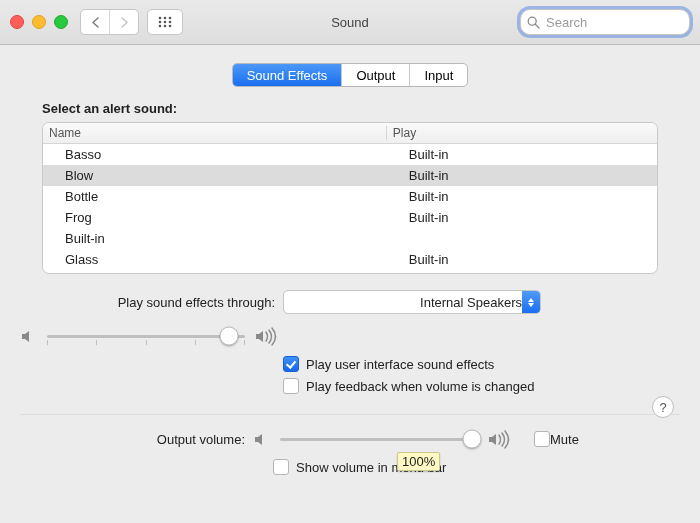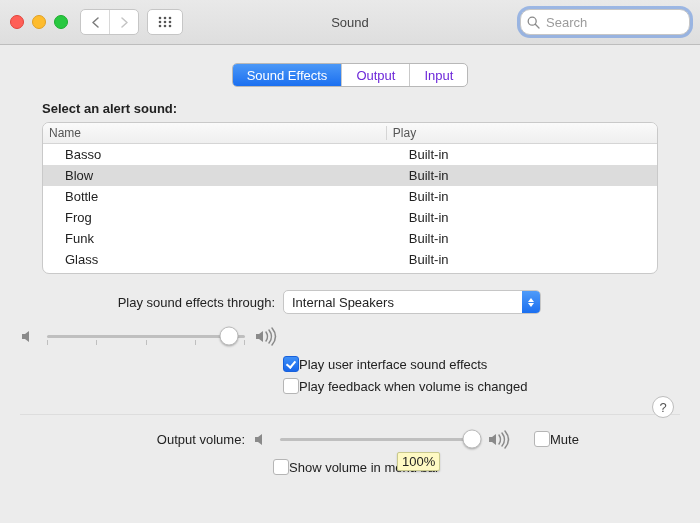--- a/index.html
+++ b/index.html
@@ -59,21 +59,21 @@
 
 
 .tabs{display:flex;justify-content:center;margin-top:18px}
 .seg{
   display:flex;height:22px;
   border:1px solid #b8b8b8;border-radius:5px;overflow:hidden;
   background:#fff;
 }
 .seg div{
   padding:0 14px;display:flex;align-items:center;
-  font-size:13px;color:#6d28d9;
+  font-size:13px;color:#000000;
 }
 .seg div+div{border-left:1px solid #c9c9c9}
 .seg .active{
   background:linear-gradient(#4b98f7,#1b6ff0);
   color:#fff;border:none;
 }
 
 
 .panel{
   margin:14px 20px 0 20px;
@@ -97,21 +97,21 @@
 .row .col-name{border:none}
 .row.sel{background:#dcdcdc}
 
 
 .form{margin:16px 0 0 0}
 .frow{display:flex;align-items:center;margin-bottom:12px}
 .frow .lab{width:255px;text-align:right;padding-right:8px;font-size:13px;color:#222}
 .select{
   flex:0 0 248px;height:22px;
   background:#fff;border:1px solid #c6c6c6;border-radius:5px;
-  display:flex;align-items:center;justify-content:space-between;
+  display:flex;align-items:center;justify-content:flex-end;
   padding:0 0 0 8px;font-size:13px;position:relative;
 }
 .select .cap{
   width:18px;height:100%;
   background:linear-gradient(#4e9bf9,#1b6ff0);
   border-top-right-radius:4px;border-bottom-right-radius:4px;
   display:flex;flex-direction:column;align-items:center;justify-content:center;gap:0;
 }
 .select .cap:before,.select .cap:after{
   content:"";width:0;height:0;border-left:3px solid transparent;border-right:3px solid transparent;
@@ -133,21 +133,21 @@
 .track .ticks{position:absolute;left:0;right:0;top:14px;display:flex;justify-content:space-between}
 .track .ticks span{width:1px;height:5px;background:#bfbfbf;display:block}
 .knob{
   position:absolute;top:50%;transform:translate(-50%,-50%);
   width:17px;height:17px;border-radius:50%;
   background:#fff;border:.5px solid #bcbcbc;
   box-shadow:0 1px 2px rgba(0,0,0,.25);
 }
 
 .checks{margin-left:263px;margin-top:2px}
-.chk{display:flex;align-items:center;font-size:13px;margin-bottom:6px}
+.chk{display:flex;align-items:center;gap:7px;font-size:13px;margin-bottom:6px}
 .chkbox{
   width:14px;height:14px;border:1px solid #b5b5b5;border-radius:3px;background:#fff;
   display:flex;align-items:center;justify-content:center;
 }
 .chkbox.on{
   background:linear-gradient(#3f90f7,#1866ea);border-color:#1861db;
 }
 .chkbox.on:after{
   content:"";width:4px;height:7px;border:solid #fff;border-width:0 2px 2px 0;
   transform:rotate(40deg);margin-top:-2px;
@@ -245,21 +245,20 @@
         </div>
         <div class="row">
           <div class="col-name">Bottle</div>
           <div class="col-type">Built-in</div>
         </div>
         <div class="row">
           <div class="col-name">Frog</div>
           <div class="col-type">Built-in</div>
         </div>
         <div class="row">
-          <div class="col-name">Funk</div>
           <div class="col-type">Built-in</div>
         </div>
         <div class="row">
           <div class="col-name">Glass</div>
           <div class="col-type">Built-in</div>
         </div>
       </div>
   </div>
 
   <div class="form">

